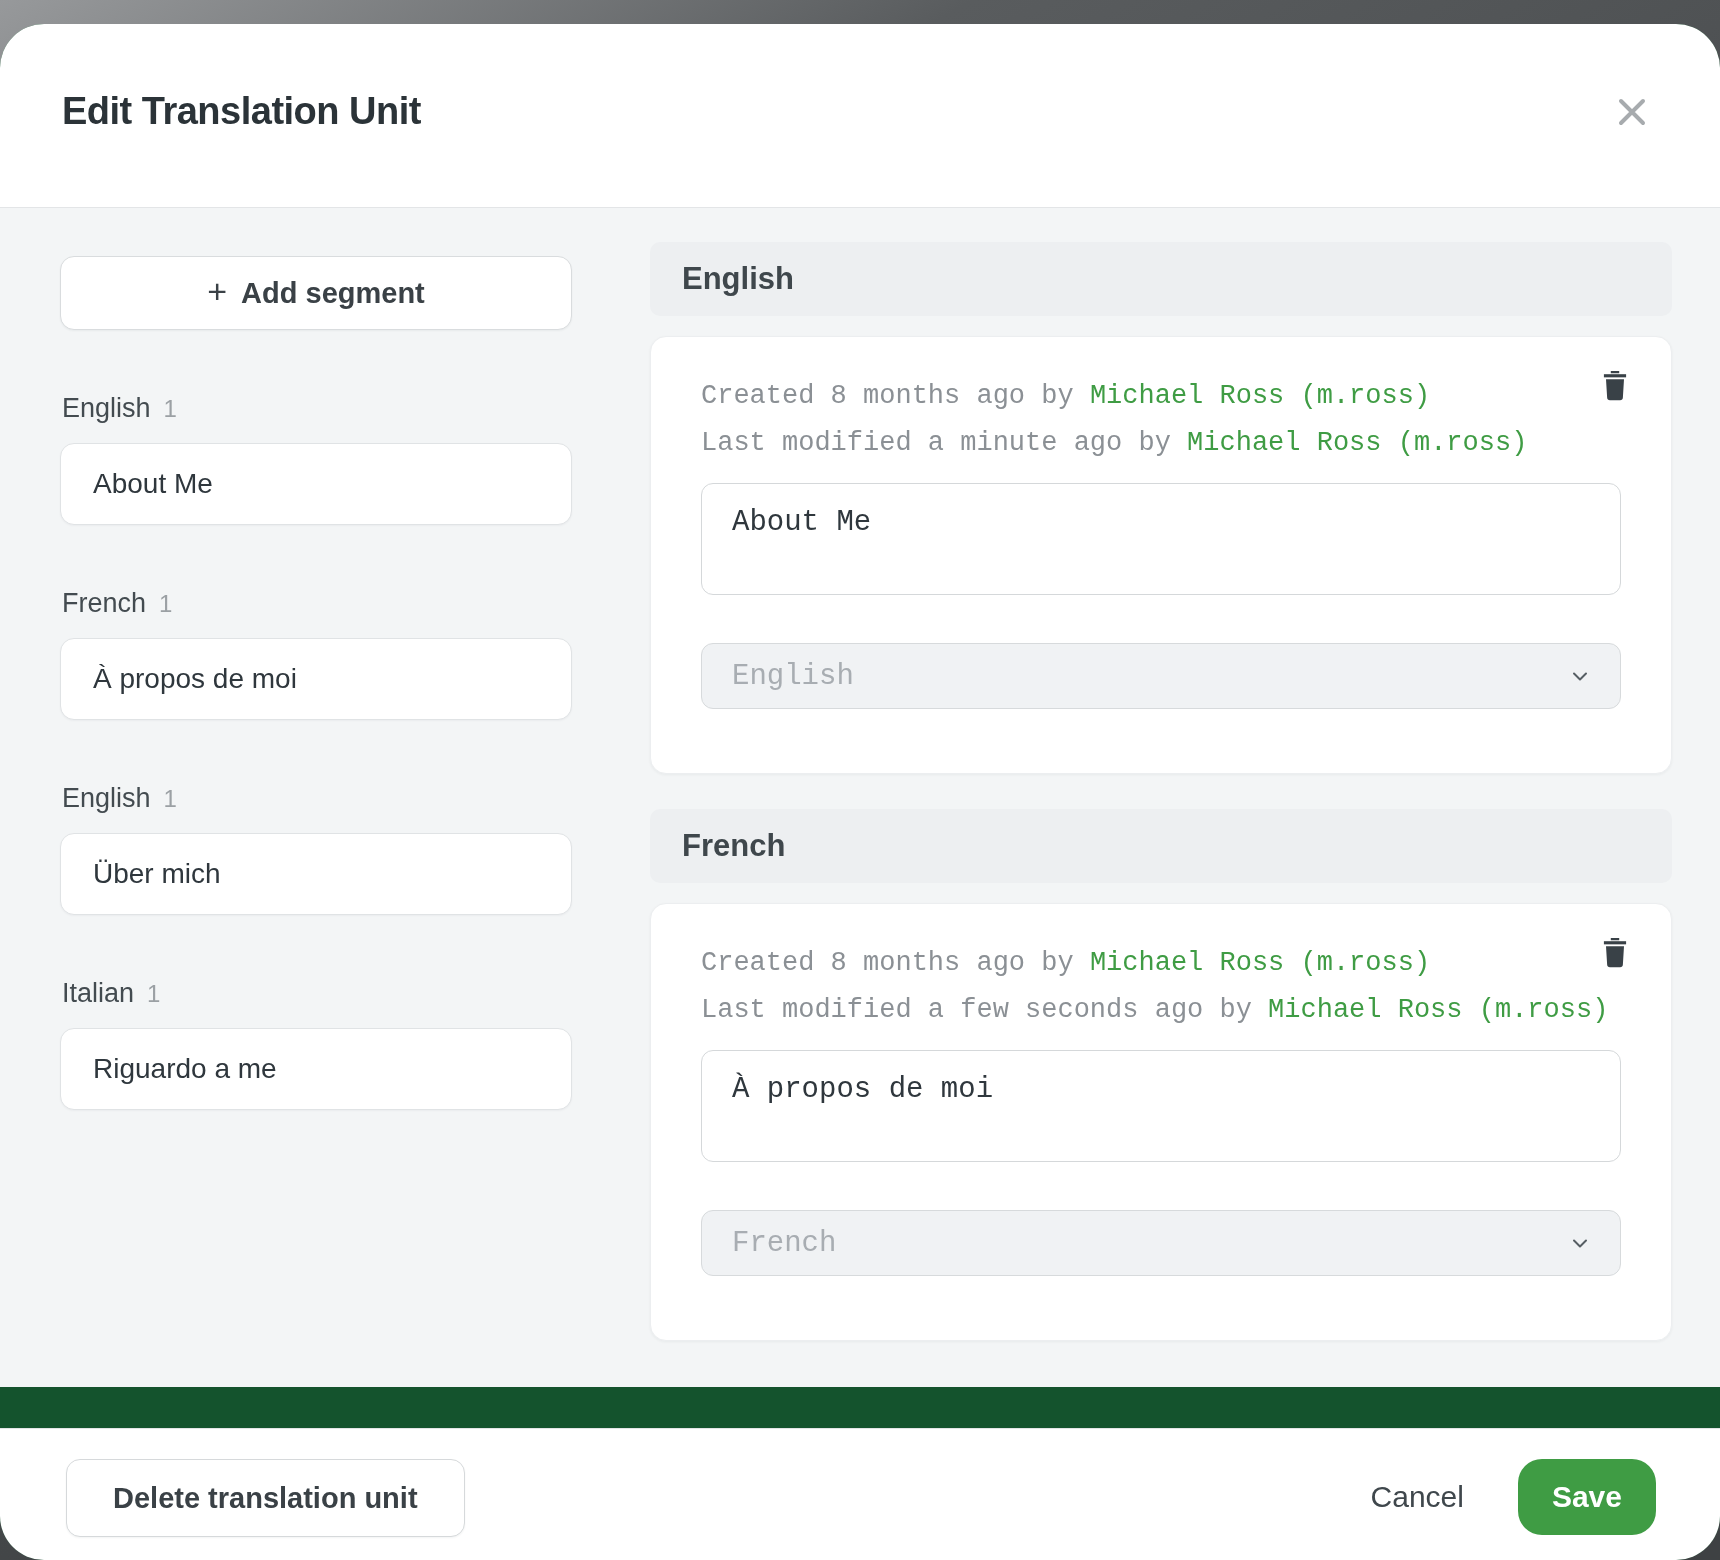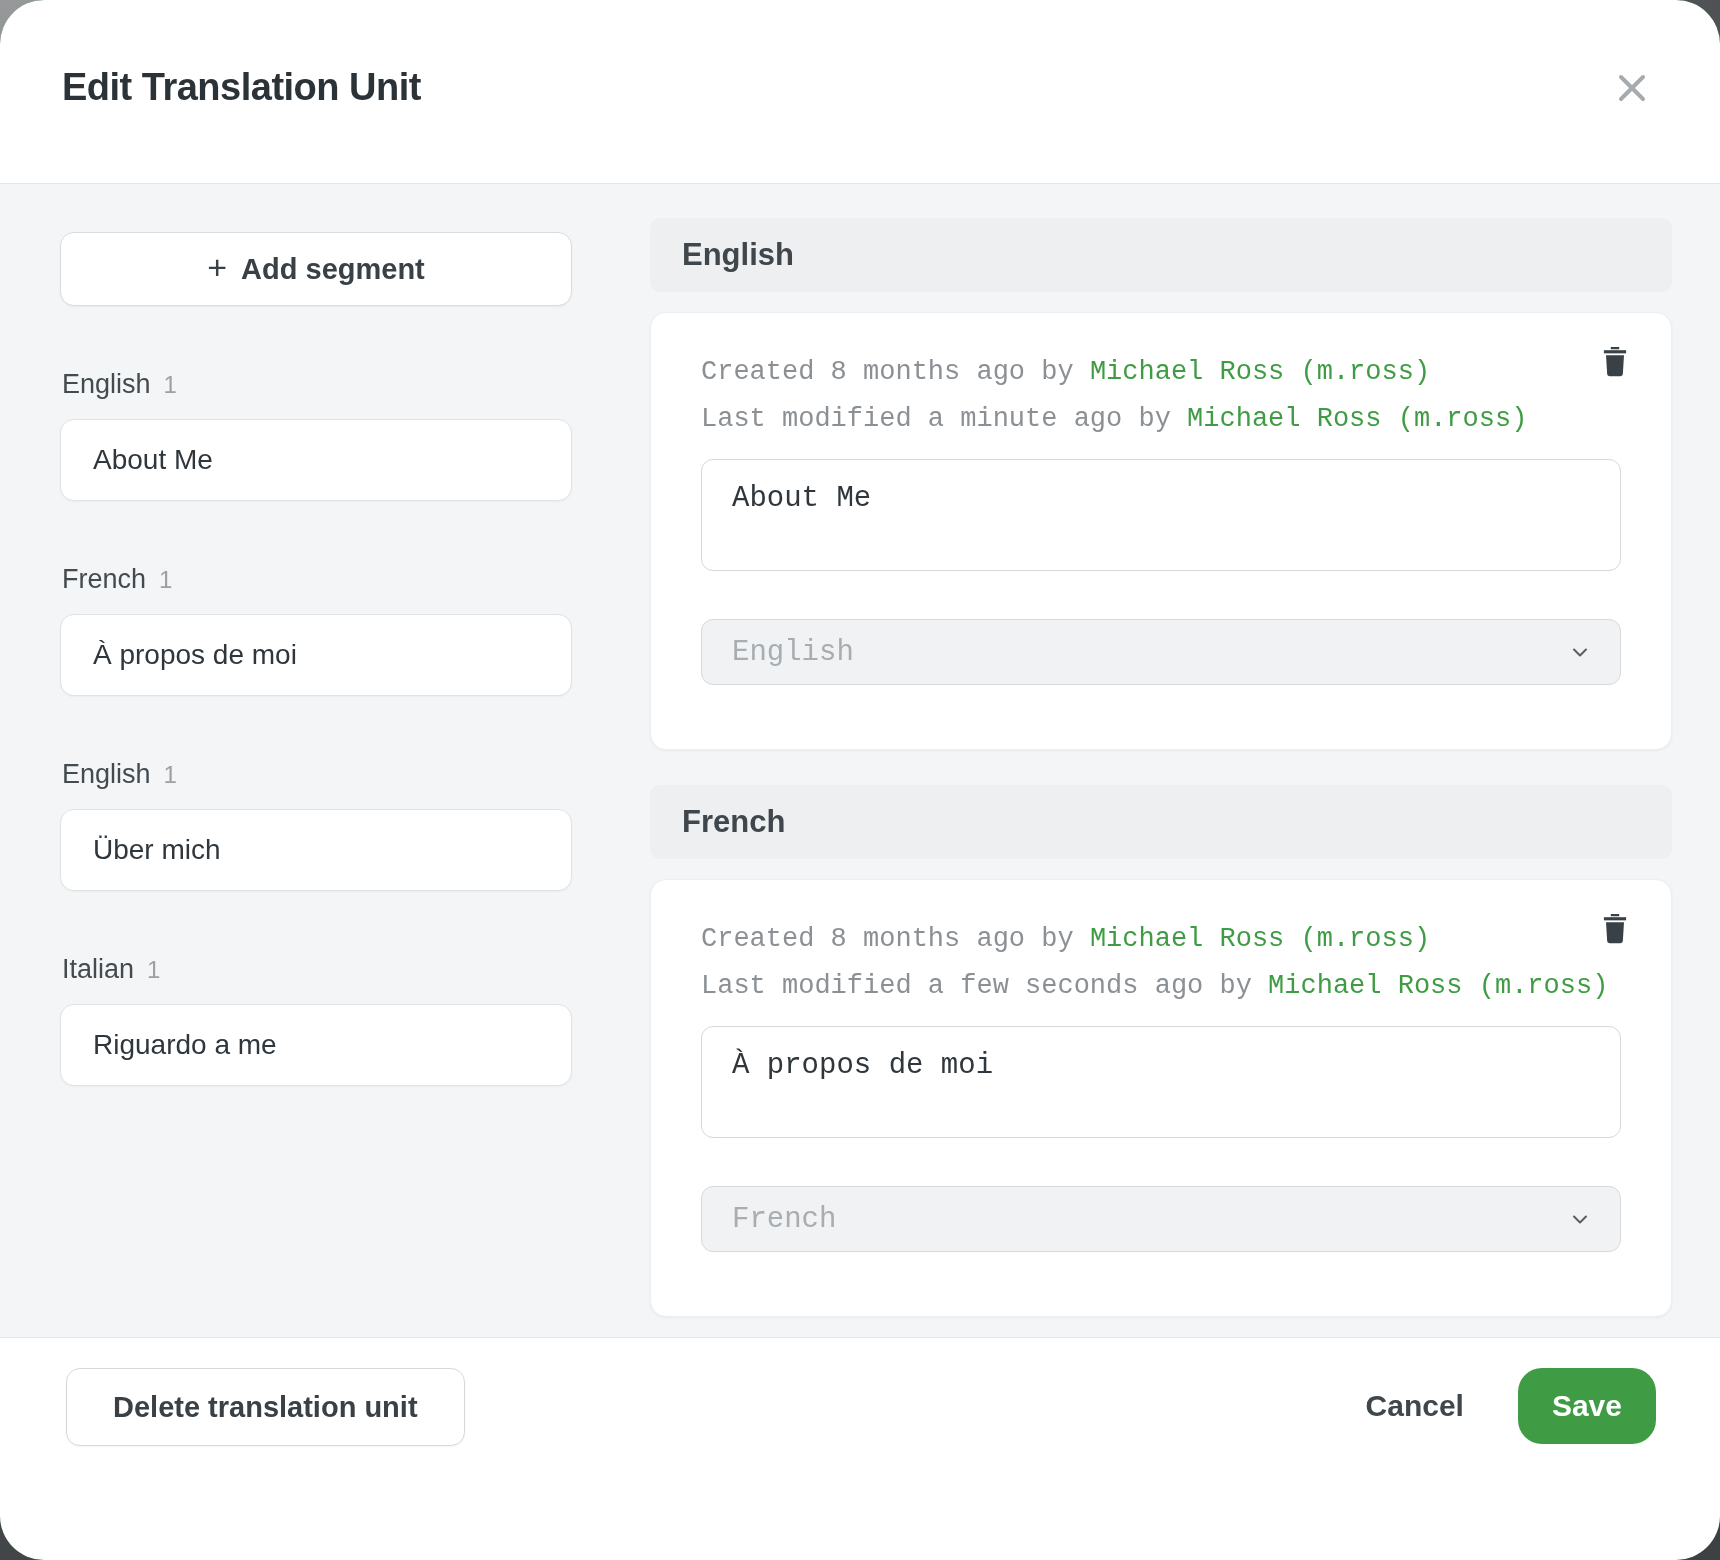--- a/index.html
+++ b/index.html
@@ -5,20 +5,21 @@
   html,body{margin:0;padding:0;}
   body{
     width:1720px;height:1560px;position:relative;overflow:hidden;
     background:linear-gradient(150deg,#97999b 0%,#595c5e 22%,#3e4143 70%);
     font-family:"Liberation Sans", sans-serif;
     -webkit-font-smoothing:antialiased;
   }
   .modal{
     position:absolute;inset:0;border-radius:44px;overflow:hidden;
     background:#14532d;
+    margin-top:24px;
   }
   
   .modal-header{
     position:absolute;top:0;left:0;right:0;height:183px;background:#ffffff;
     border-bottom:1px solid #e3e5e7;box-sizing:content-box;
   }
   .modal-title{
     position:absolute;left:62px;top:66px;
     font-size:38px;font-weight:700;color:#2b3338;letter-spacing:-0.5px;
   }
@@ -75,33 +76,33 @@
     padding:22px 30px;font-family:inherit;font-size:29px;color:#2f373d;outline:none;
   }
   .lang-select{
     margin-top:48px;height:66px;background:#f0f2f4;border:1px solid #d7dadc;border-radius:12px;
     display:flex;align-items:center;justify-content:space-between;
     padding:0 28px 0 30px;box-sizing:border-box;cursor:default;
     font-size:29px;color:#a8adb2;
   }
   
   .modal-footer{
-    position:absolute;bottom:0;left:0;right:0;height:223px;background:#ffffff;
+    position:absolute;bottom:0;left:0;right:0;height:132px;background:#ffffff;
     border-top:1px solid #e3e5e7;box-sizing:border-box;
     display:flex;align-items:flex-start;padding:30px 64px 0 66px;
   }
   .delete-btn{
     height:78px;padding:0 46px;background:#ffffff;border:1px solid #d6d9db;border-radius:14px;
     box-shadow:0 1px 2px rgba(20,30,40,0.05);cursor:pointer;
     font-family:inherit;font-size:29px;font-weight:700;color:#3a4146;
   }
   .footer-spacer{flex:1;}
   .cancel-btn{
     height:76px;padding:0 10px;margin-right:44px;border:none;background:transparent;cursor:pointer;
-    font-family:inherit;font-size:30px;font-weight:700;color:#3f474c;
+    font-family:inherit;font-size:30px;font-weight:400;color:#3f474c;
   }
   .save-btn{
     height:76px;min-width:130px;padding:0 34px;border:none;border-radius:24px;cursor:pointer;
     background:#3f9c44;color:#ffffff;
     font-family:inherit;font-size:30px;font-weight:700;
   }
   svg{display:block;}
 </style>
 </head>
 <body>

